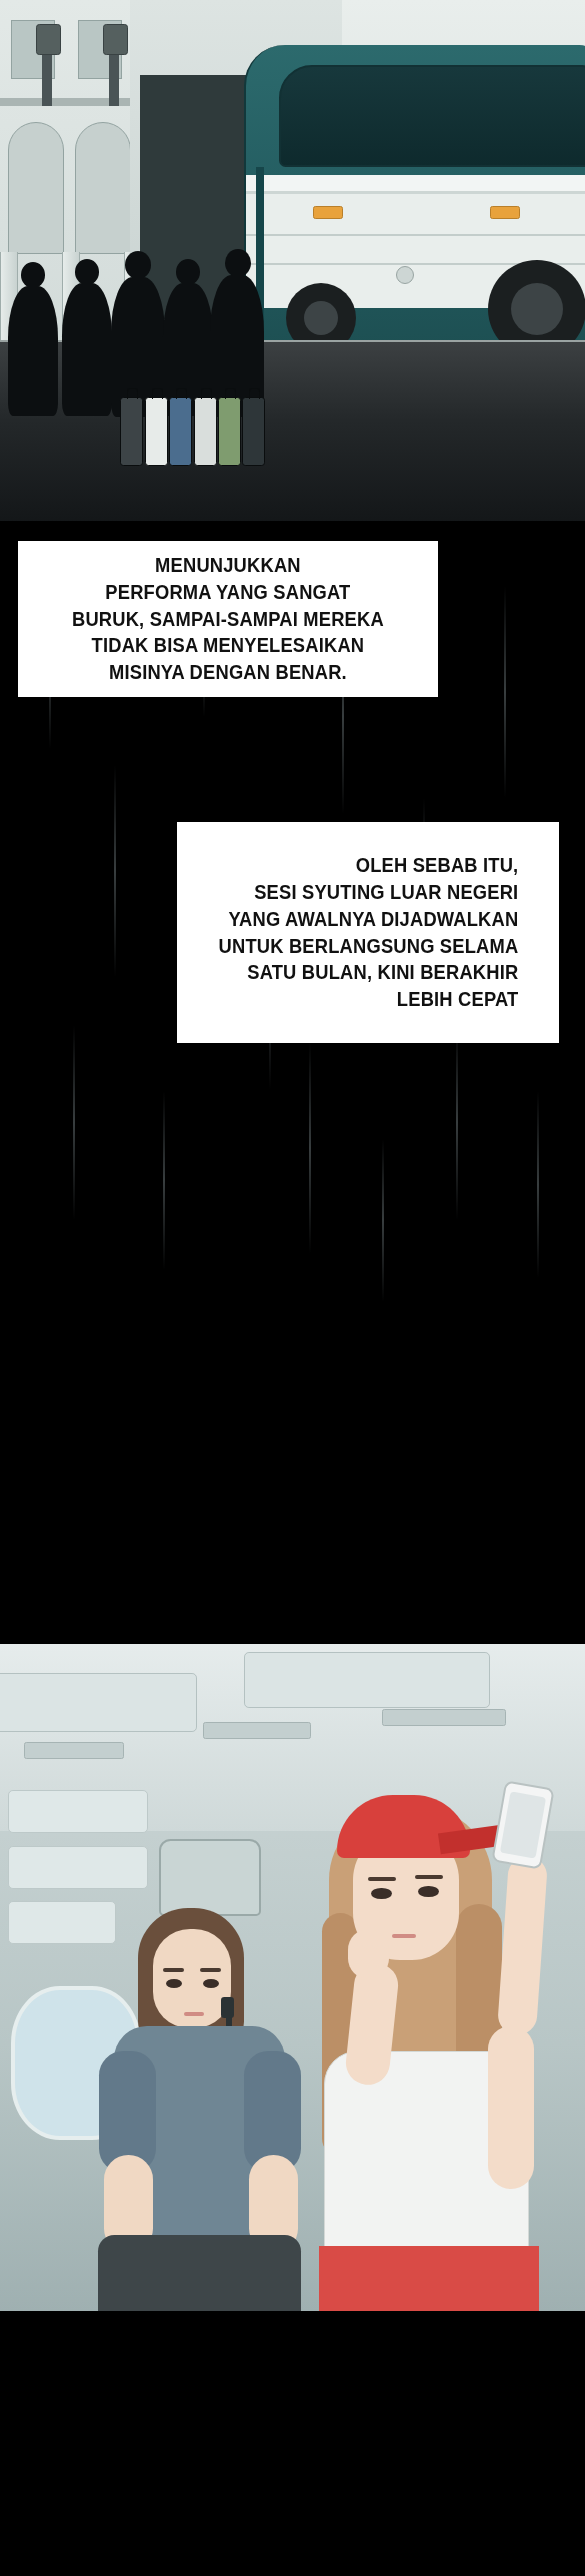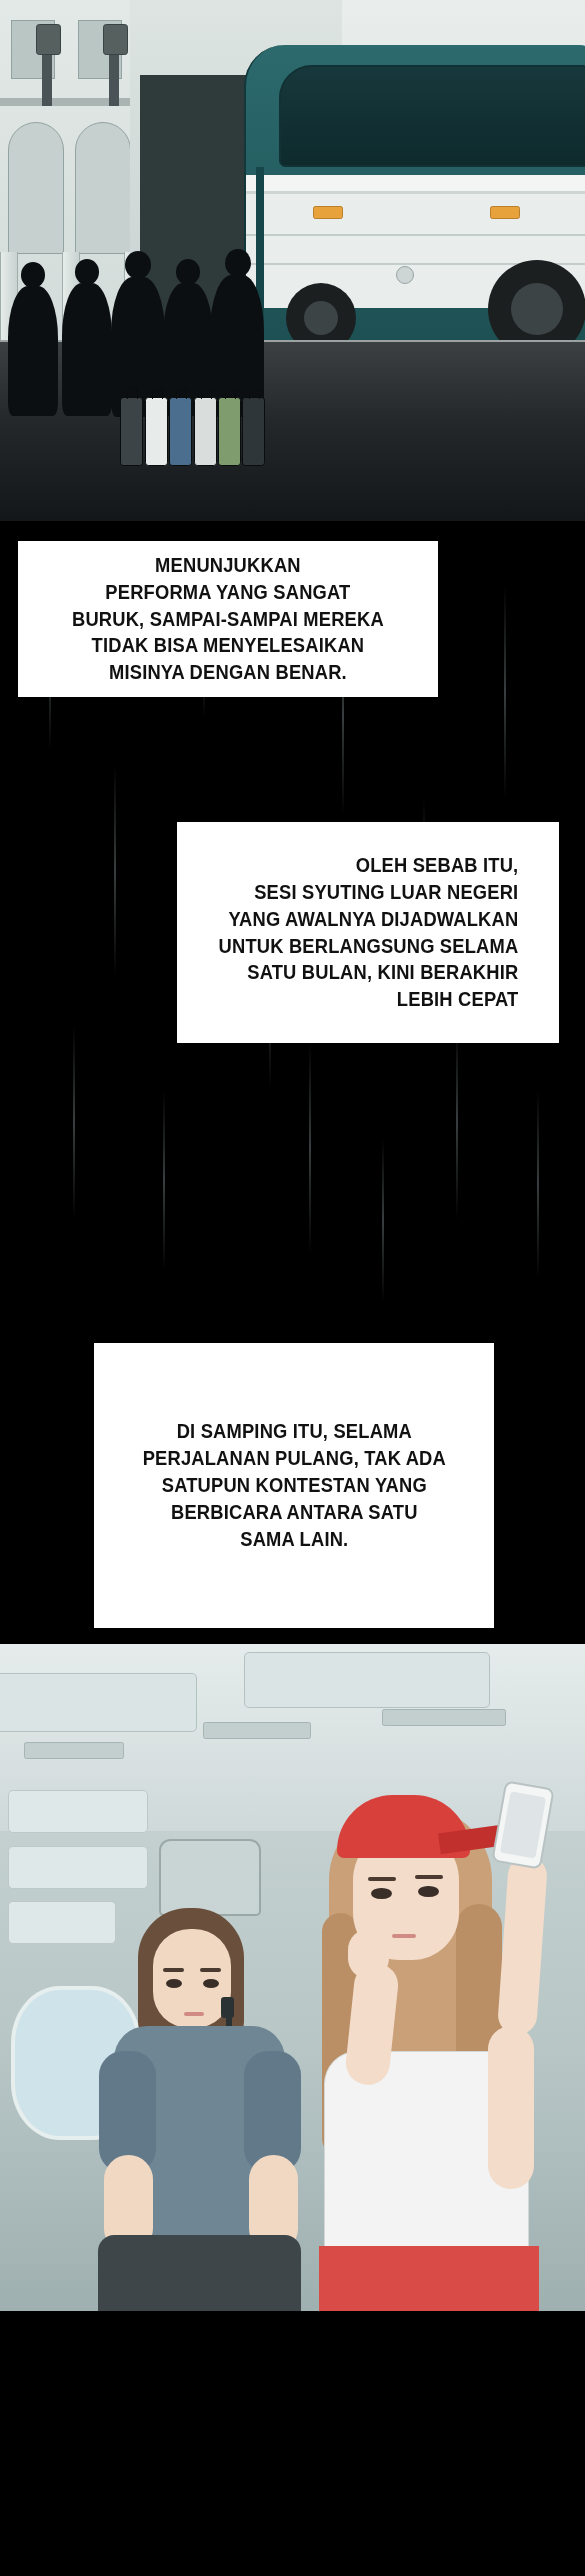--- a/index.html
+++ b/index.html
@@ -378,23 +378,20 @@
   </div>
 
   <div class="speech center" style="left:18px; top:541px; width:420px; height:156px;">
     <p><span>MENUNJUKKAN</span><br><span>PERFORMA YANG SANGAT</span><br><span>BURUK, SAMPAI-SAMPAI MEREKA</span><br><span>TIDAK BISA MENYELESAIKAN</span><br><span>MISINYA DENGAN BENAR.</span></p>
   </div>
 
   <div class="speech right" style="left:177px; top:822px; width:382px; height:221px;">
     <p><span>OLEH SEBAB ITU,</span><br><span>SESI SYUTING LUAR NEGERI</span><br><span>YANG AWALNYA DIJADWALKAN</span><br><span>UNTUK BERLANGSUNG SELAMA</span><br><span>SATU BULAN, KINI BERAKHIR</span><br><span>LEBIH CEPAT</span></p>
   </div>
 
-  <div class="speech center" style="left:94px; top:1343px; width:400px; height:285px;">
-    <p><span>DI SAMPING ITU, SELAMA</span><br><span>PERJALANAN PULANG, TAK ADA</span><br><span>SATUPUN KONTESTAN YANG</span><br><span>BERBICARA ANTARA SATU</span><br><span>SAMA LAIN.</span></p>
-  </div>
 
   <div class="panel-interior">
     <div class="ceiling"></div>
     <div class="rack" style="left:-8.1px;top:29px;width:203px;height:57px;"></div>
     <div class="rack" style="left:244px;top:8.1px;width:244px;height:54px;"></div>
     <div class="vent" style="left:24.4px;top:98px;width:98px;height:14.6px;"></div>
     <div class="vent" style="left:203px;top:78px;width:106px;height:14.6px;"></div>
     <div class="vent" style="left:382px;top:65px;width:122px;height:14.6px;"></div>
 
     <div class="wall-panel" style="left:8.1px;top:146px;width:138px;height:41px;"></div>

